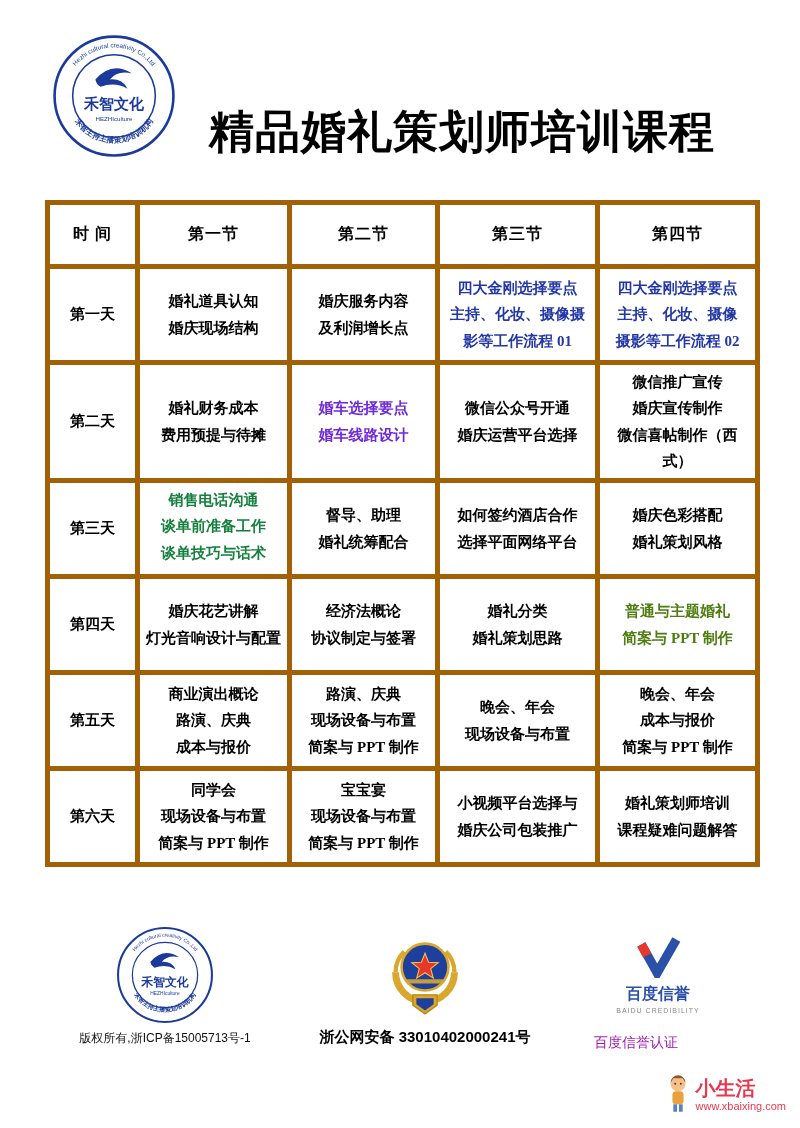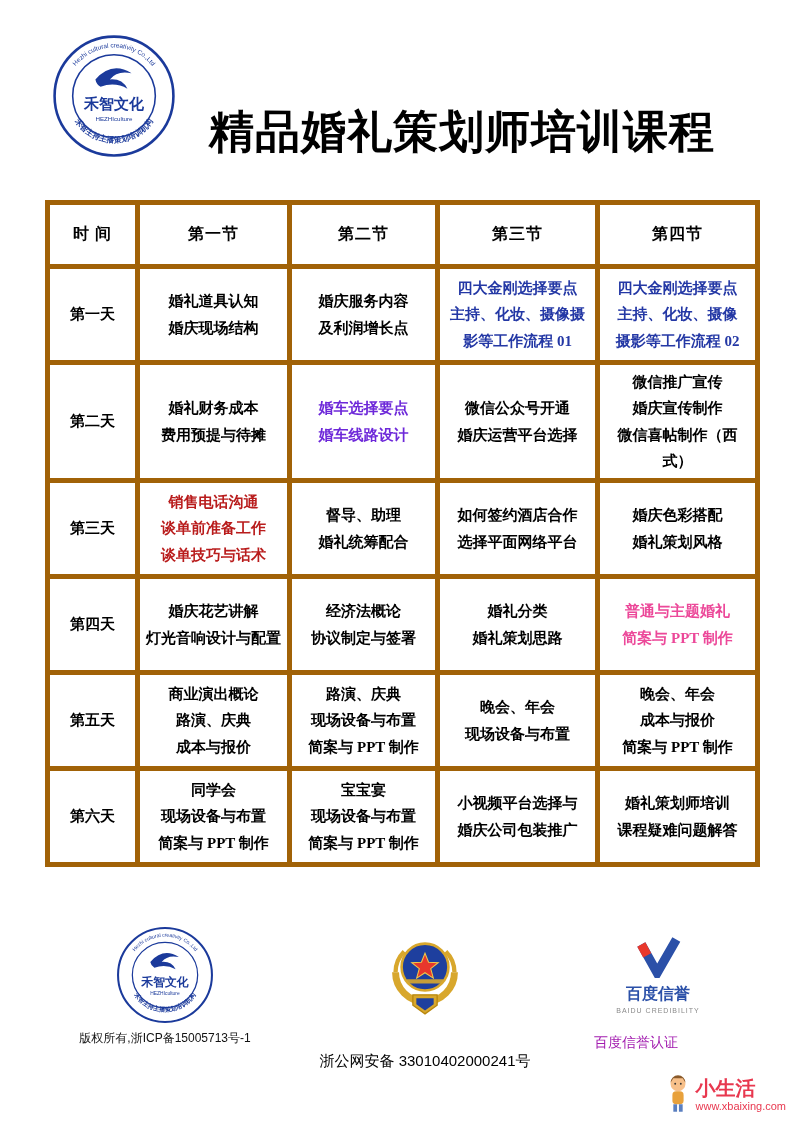--- a/index.html
+++ b/index.html
@@ -50,23 +50,22 @@
   
   .badge-wrap { position: absolute; left: 386px; top: 924px; width: 78px; height: 100px; }
   .badge-wrap svg { width: 100%; height: 100%; display: block; }
   .copyright {
     position: absolute; left: 52px; top: 1030px; width: 226px;
     text-align: center; font-size: 12px; color: #111;
     font-family: "Liberation Sans", sans-serif;
   }
   .police-record {
     position: absolute; left: 298px; top: 1028px; width: 254px;
-    text-align: center; font-size: 15px; font-weight: normal; color: #000;
-    font-family: "Liberation Sans", sans-serif;
-    margin-top: 24px;
+    text-align: center; font-size: 15px; font-weight: bold; color: #000;
+    font-family: "Liberation Sans", sans-serif;
   }
   .baidu-block {
     position: absolute; left: 606px; top: 936px; width: 104px;
     text-align: center; font-family: "Liberation Sans", sans-serif;
   }
   .baidu-block svg { width: 50px; height: 42px; display: inline-block; }
   .baidu-cn { font-size: 16px; font-weight: bold; color: #2b50a8; margin-top: 2px; }
   .baidu-en { font-size: 7px; letter-spacing: 1px; color: #8a8a8a; margin-top: 2px; }
   .baidu-cert {
     position: absolute; left: 594px; top: 1034px; width: 128px;
@@ -147,39 +146,39 @@
         <td class="course-cell" style="color: #6d28d9;">婚车选择要点
 婚车线路设计</td>
         <td class="course-cell" style="color: rgb(0, 0, 0);">微信公众号开通
 婚庆运营平台选择</td>
         <td class="course-cell" style="color: rgb(0, 0, 0);">微信推广宣传
 婚庆宣传制作
 微信喜帖制作（西式）</td>
       </tr>
       <tr>
         <td class="day-cell">第三天</td>
-        <td class="course-cell" style="color: #b91c1c;">销售电话沟通
+        <td class="course-cell" style="color: #15803d; font-family: Liberation Mono, monospace;">销售电话沟通
 谈单前准备工作
 谈单技巧与话术</td>
         <td class="course-cell" style="color: rgb(0, 0, 0);">督导、助理
 婚礼统筹配合</td>
         <td class="course-cell" style="color: rgb(0, 0, 0);">如何签约酒店合作
 选择平面网络平台</td>
         <td class="course-cell" style="color: rgb(0, 0, 0);">婚庆色彩搭配
 婚礼策划风格</td>
       </tr>
       <tr>
         <td class="day-cell">第四天</td>
         <td class="course-cell" style="color: rgb(0, 0, 0);">婚庆花艺讲解
 灯光音响设计与配置</td>
         <td class="course-cell" style="color: rgb(0, 0, 0);">经济法概论
 协议制定与签署</td>
         <td class="course-cell" style="color: rgb(0, 0, 0);">婚礼分类
 婚礼策划思路</td>
-        <td class="course-cell" style="color: #ec4899;">普通与主题婚礼
+        <td class="course-cell" style="color: #4d7c0f;">普通与主题婚礼
 简案与 PPT 制作</td>
       </tr>
       <tr>
         <td class="day-cell">第五天</td>
         <td class="course-cell" style="color: rgb(0, 0, 0);">商业演出概论
 路演、庆典
 成本与报价</td>
         <td class="course-cell" style="color: rgb(0, 0, 0);">路演、庆典
 现场设备与布置
 简案与 PPT 制作</td>

